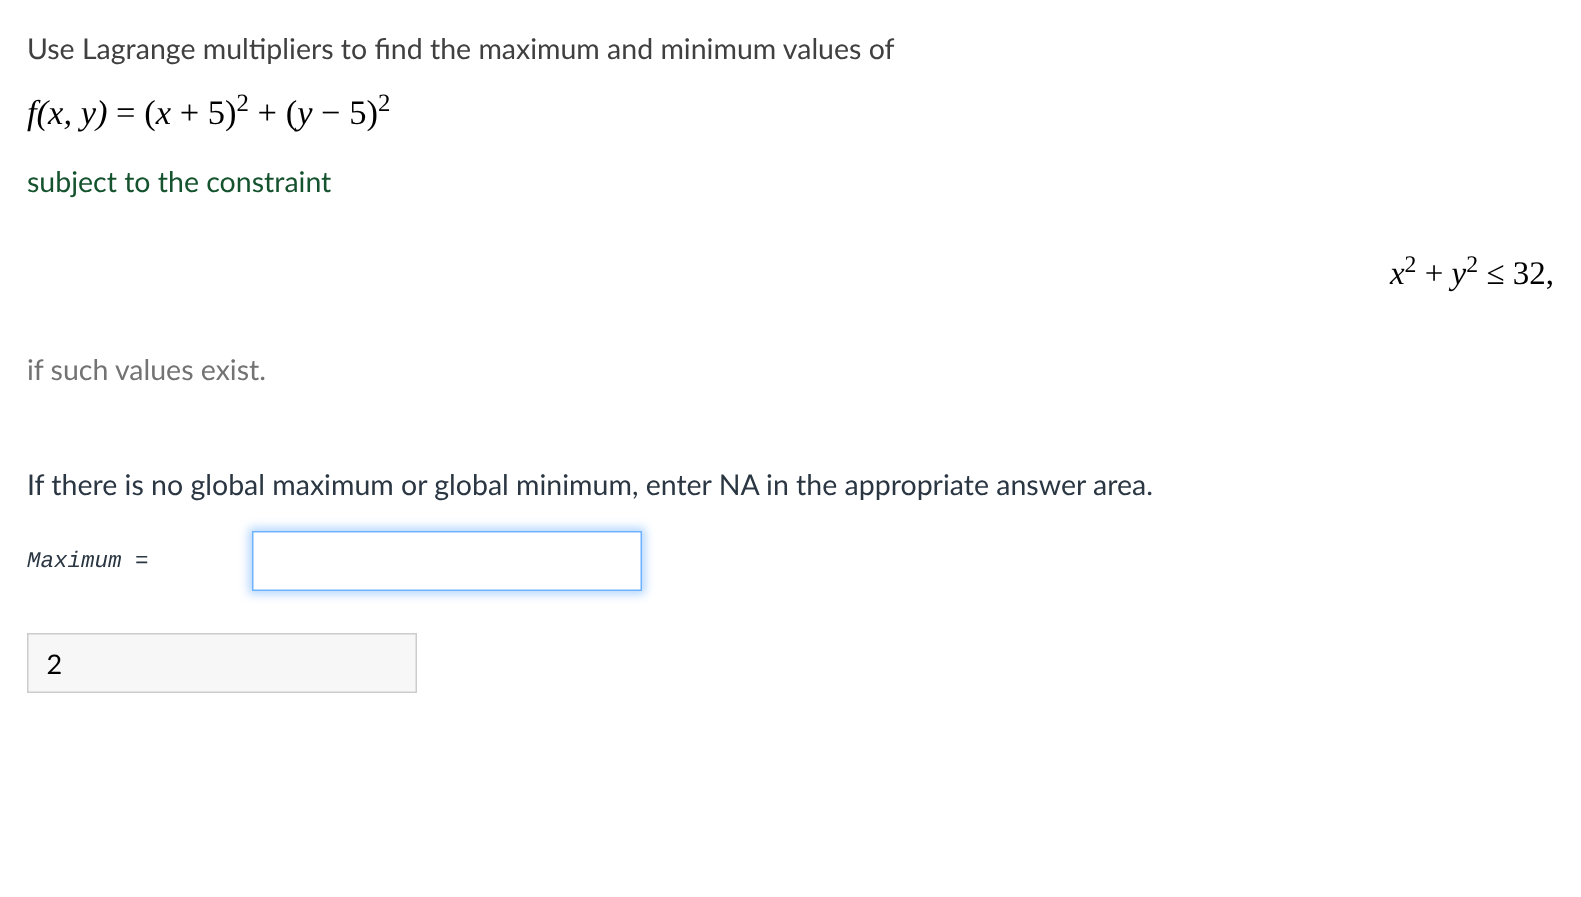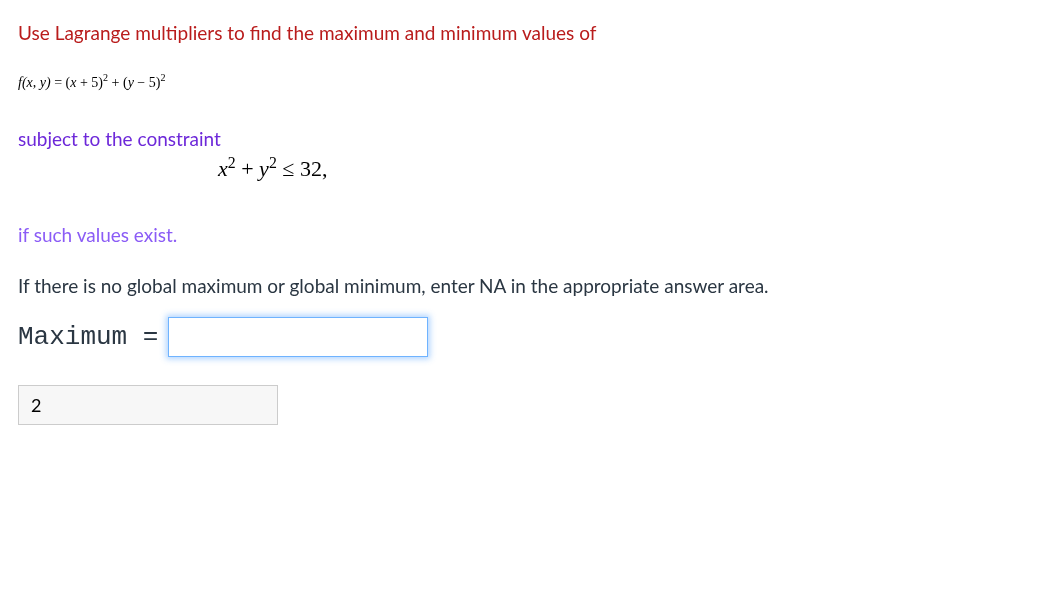--- a/index.html
+++ b/index.html
@@ -9,66 +9,68 @@
     }
     body {
       font-family: 'Segoe UI', 'Lato', -apple-system, sans-serif;
       color: #1e2a3a;
       padding: 20px 18px;
       font-size: 19px;
       line-height: 1.4;
       background: #fff;
     }
     .intro-text {
-      margin-bottom: 24px;
-      color: #b91c1c;
+      margin-bottom: 10px;
+      color: #404040;
     }
     .formula {
       font-family: 'Times New Roman', 'STIX', serif;
       font-style: italic;
-      font-size: 14px;
+      font-size: 23px;
       color: #000;
-      margin-bottom: 34px;
+      margin-bottom: 18px;
     }
     .formula .num {
       font-style: normal;
     }
     .constraint-text {
-      color: #6d28d9;
+      margin-bottom: 30px;
+      color: #14532d;
     }
     .constraint-formula {
       font-family: 'Times New Roman', 'STIX', serif;
       font-style: italic;
       font-size: 22px;
       color: #000;
-      text-align: left;
+      text-align: right;
       margin: 0 auto 36px auto;
       padding-left: 200px;
     }
     .constraint-formula .num {
       font-style: normal;
     }
     .exist-text {
-      margin-bottom: 25px;
-      color: #8b5cf6;
+      margin-bottom: 50px;
+      color: #737373;
     }
     .instruction {
       margin-bottom: 17px;
       color: #2a3642;
     }
     .answer-row {
       display: flex;
       align-items: center;
       margin-bottom: 28px;
     }
     .answer-label {
       font-family: 'Consolas', 'Menlo', 'Courier New', monospace;
-      font-size: 26px;
+      font-size: 15px;
       color: #2a3642;
       min-width: 150px;
+      font-style: italic;
     }
     .answer-input {
       height: 40px;
       width: 260px;
       padding: 6px 12px;
       font-size: 18px;
       font-family: inherit;
       border: 1px solid #ccc;
       background: #fff;
       outline: none;

